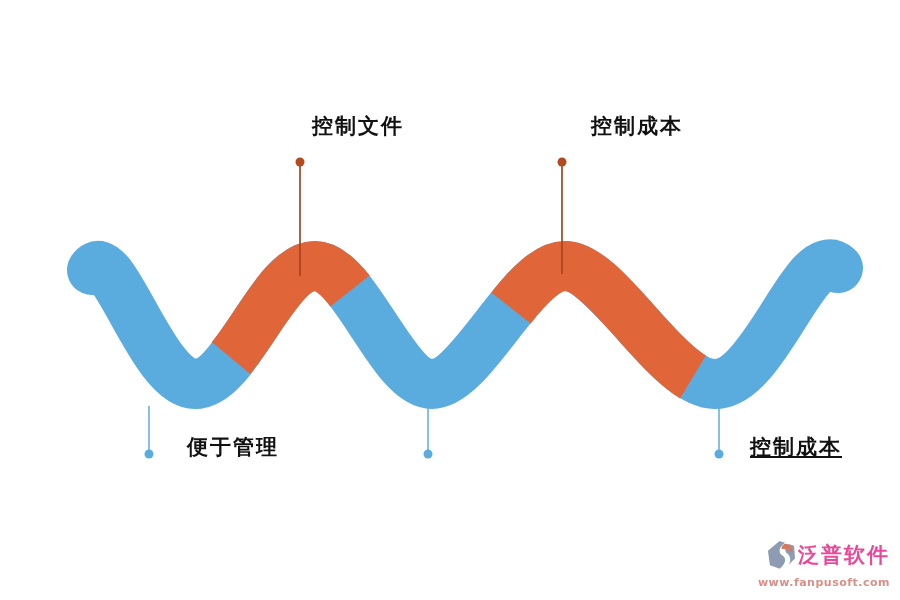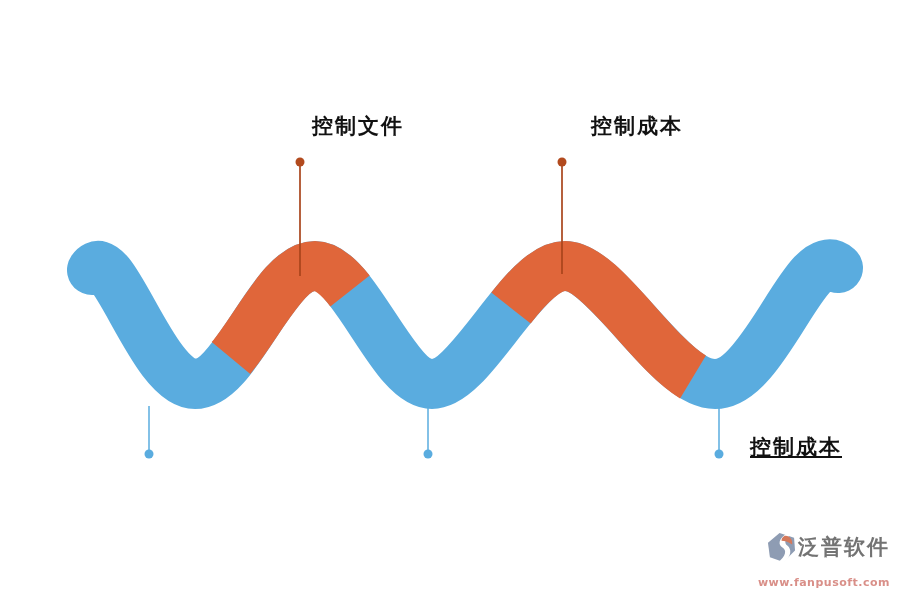--- a/index.html
+++ b/index.html
@@ -38,26 +38,26 @@
   }
   .watermark .brand-row {
     display: flex;
     align-items: center;
     justify-content: flex-end;
     gap: 2px;
   }
   .watermark .brand-name {
     font-size: 21px;
     font-weight: 700;
-    color: #737373;
+    color: #ec4899;
     letter-spacing: 2px;
   }
   .watermark .brand-url {
     display: block;
-    margin-top: 14px;
+    margin-top: 6px;
     font-size: 11px;
     font-weight: 700;
     color: #d98f88;
     letter-spacing: 0.5px;
   }
 </style>
 </head>
 <body>
 
 <div class="canvas">
@@ -93,20 +93,21 @@
     <circle cx="428" cy="454" r="4.5" fill="#5aacdf"></circle>
 
     <line x1="719" y1="406" x2="719" y2="450" stroke-width="1.5" stroke="#5aacdf"></line>
     <circle cx="719" cy="454" r="4.5" fill="#5aacdf"></circle>
   </svg>
 
   <div class="callout-label" style="left:358px; top:112px;">控制文件</div>
 
   <div class="callout-label" style="left:637px; top:112px;">控制成本</div>
 
+  <div class="callout-label" style="left:233px; top:433px;">便于管理</div>
 
 
   <div class="callout-label" style="left:796px; top:433px;text-decoration:underline;">控制成本</div>
 
   <div class="watermark">
     <div class="brand-row">
       <svg width="29" height="31" viewBox="0 0 30 32">
         <polygon points="13,1 28,6 29,19 17,31 3,26 1,11" fill="#8e9cb3"></polygon>
         <path d="M21,1 C12,7 11,13 16,16 C21,19 19,25 12,31 L18,31 C25,25 26,18 21,14 C17,11 19,6 26,2 Z" fill="#ffffff"></path>
         <path d="M18,4 C23,3 27,8 26,13 C22,10 18,9 15,9 C15,7 16,5 18,4 Z" fill="#d4795b"></path>

